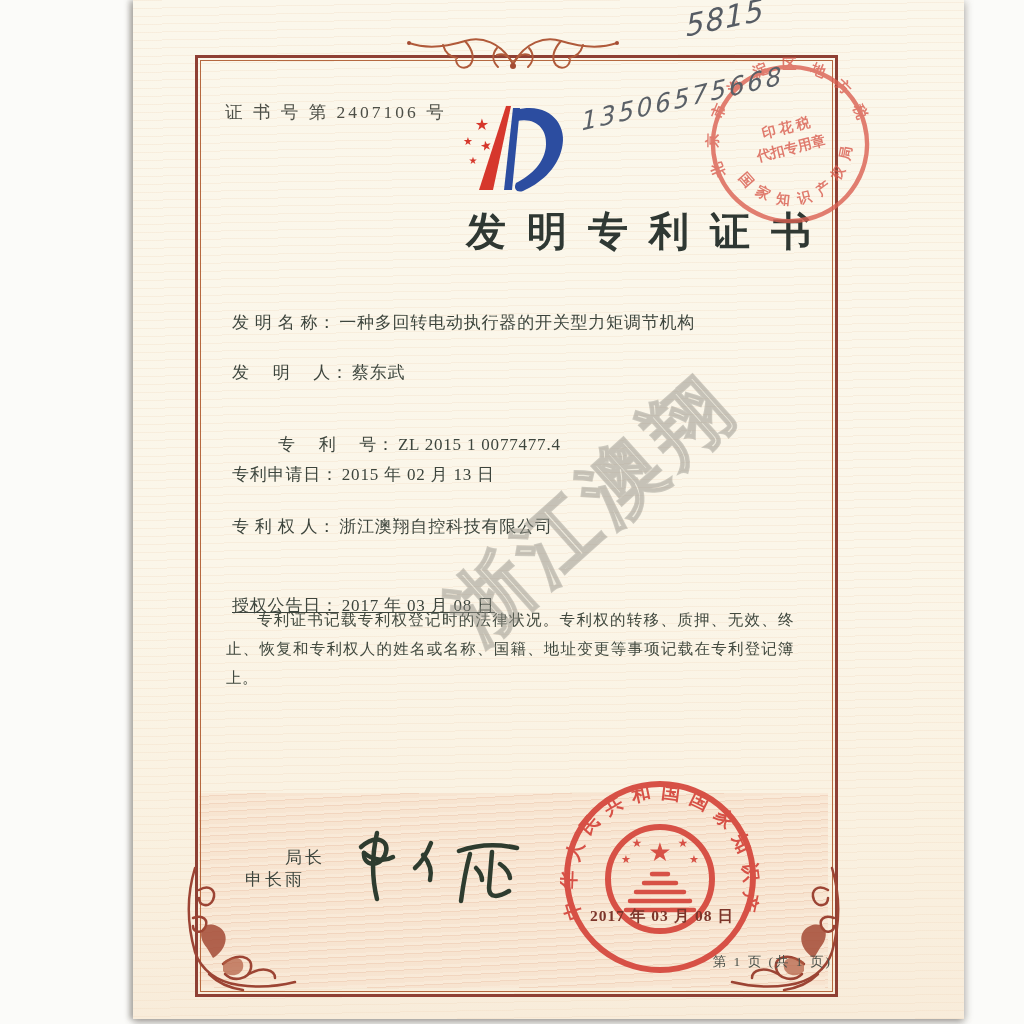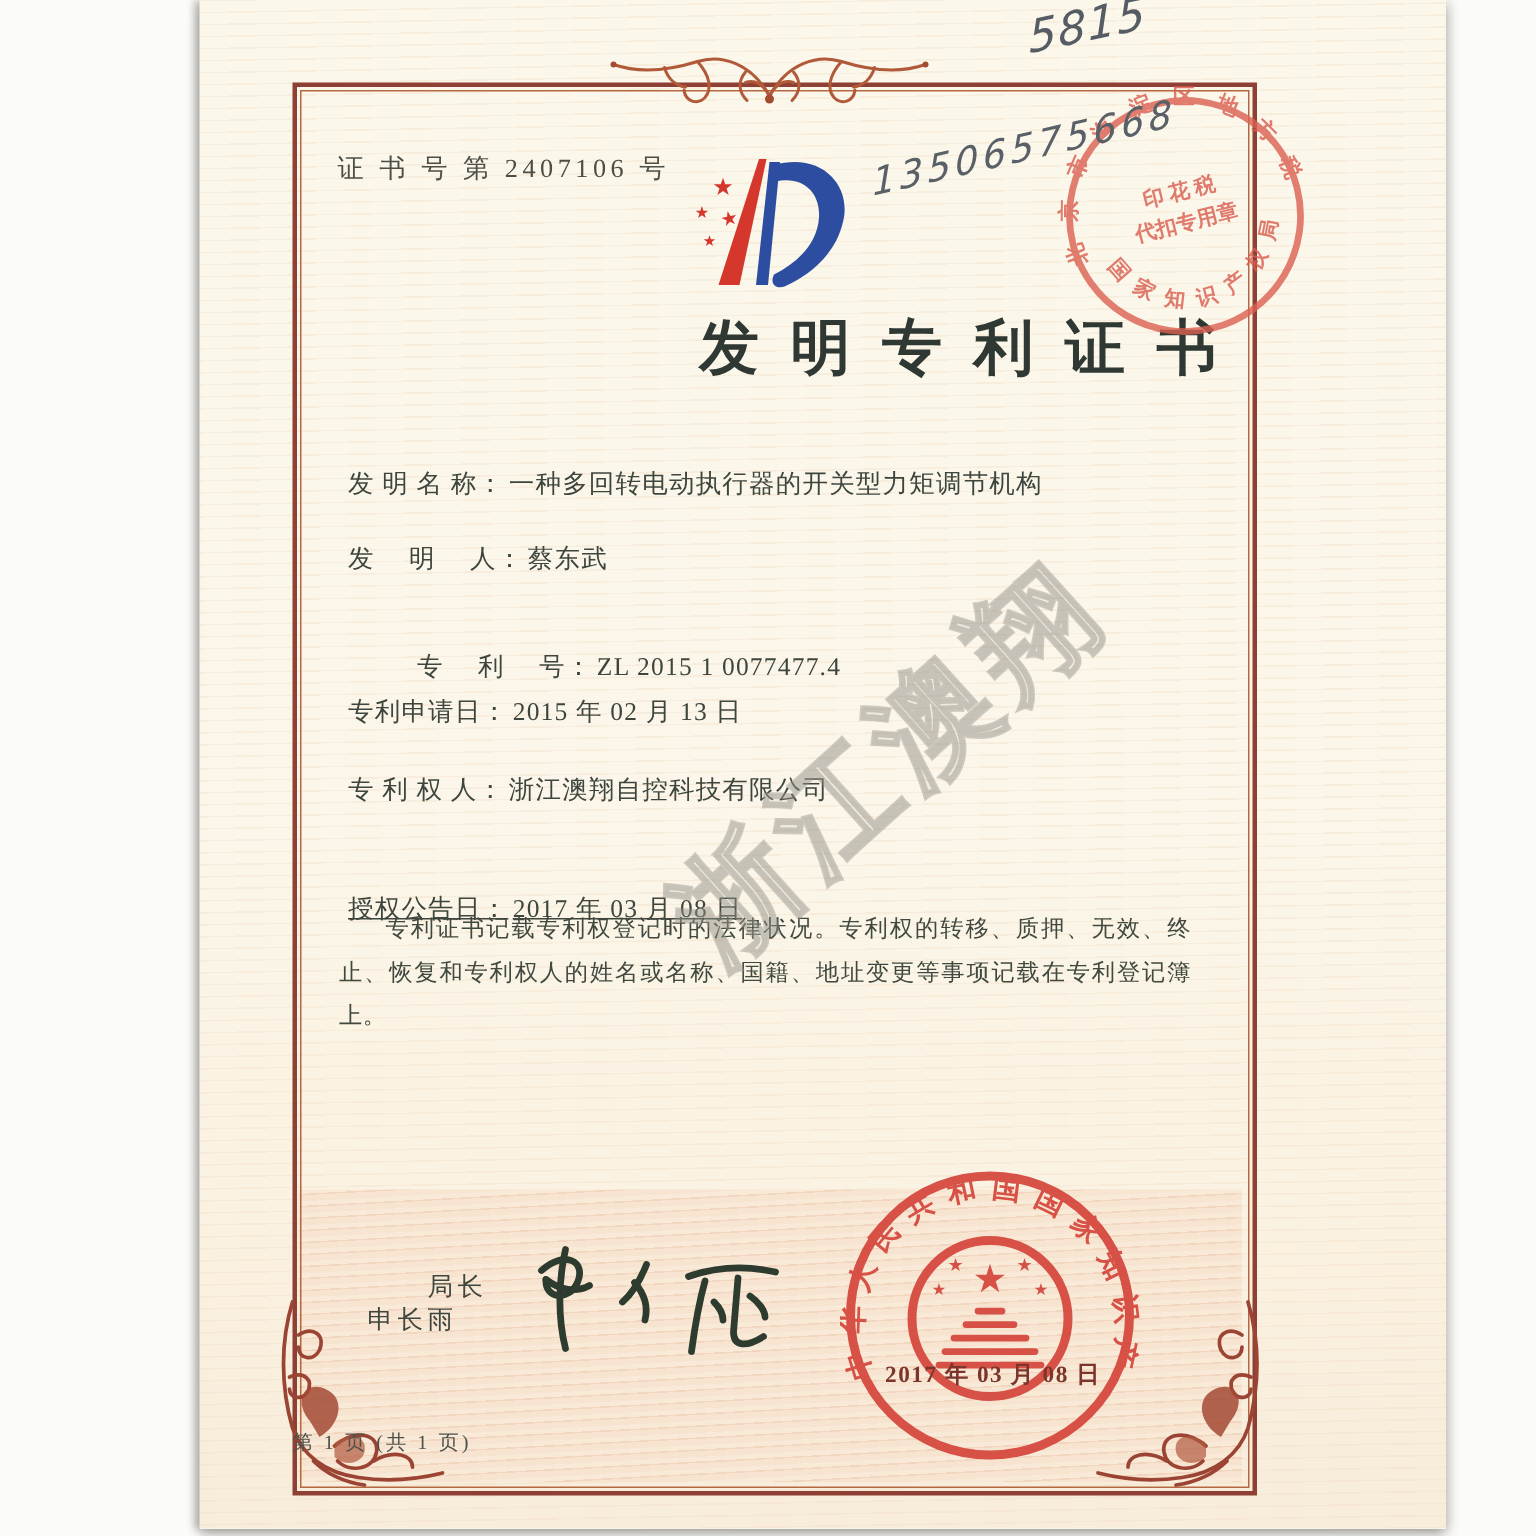--- a/index.html
+++ b/index.html
@@ -89,21 +89,21 @@
     position:absolute;left:250px;top:398px;width:420px;height:220px;
     display:flex;align-items:center;justify-content:center;
     transform:rotate(-42deg);
     font-size:80px;font-weight:700;letter-spacing:8px;
     color:rgba(130,128,120,.10);
     -webkit-text-stroke:2px rgba(148,146,138,.45);
     pointer-events:none;
   }
   
   .footer{
-    position:absolute;left:62px;top:953px;width:637px;text-align:left;
+    position:absolute;left:62px;top:953px;width:637px;text-align:right;
     font-size:13.5px;letter-spacing:2px;color:#4c524b;
   }
 </style>
 </head>
 <body>
 
 <div class="stage">
   <div class="paper">
 
     <div class="pink-band"></div>

